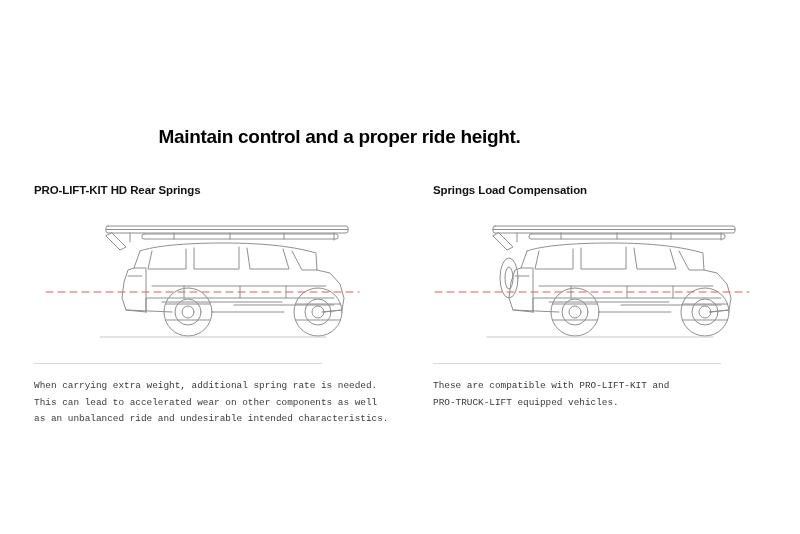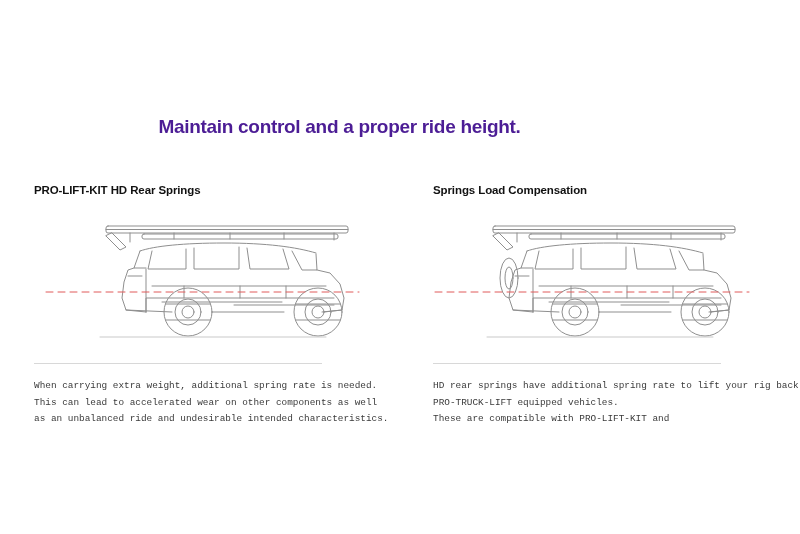--- a/index.html
+++ b/index.html
@@ -15,28 +15,28 @@
     overflow: hidden;
   }
   .page {
     position: relative;
     width: 800px;
     height: 534px;
     box-sizing: border-box;
   }
   .headline {
     position: absolute;
-    top: 116px;
+    top: 126px;
     left: 0;
     width: 679px;
     text-align: center;
     font-size: 19px;
     font-weight: bold;
     letter-spacing: -0.3px;
-    color: #4c1d95;
+    color: #000000;
   }
   .columns {
     position: absolute;
     top: 184px;
     left: 0;
     width: 800px;
     display: flex;
     justify-content: center;
     gap: 66px;
   }
@@ -210,20 +210,19 @@
 
           <line x1="54" y1="131" x2="280" y2="131" stroke="#c9c9c9"></line>
 
           <line x1="2" y1="86" x2="316" y2="86" stroke="#e05a5a" stroke-width="1" stroke-dasharray="7 5"></line>
         </svg>
       </div>
 
       <div class="rule"></div>
 
       <div class="caption">
-        <div>HD rear springs have additional spring rate to lift your rig back</div>
+        <div>These are compatible with PRO-LIFT-KIT and</div>
         <div>PRO-TRUCK-LIFT equipped vehicles.</div>
-        <div>These are compatible with PRO-LIFT-KIT and</div>
       </div>
     </div>
 
   </div>
 </div>
 
 </body></html>

